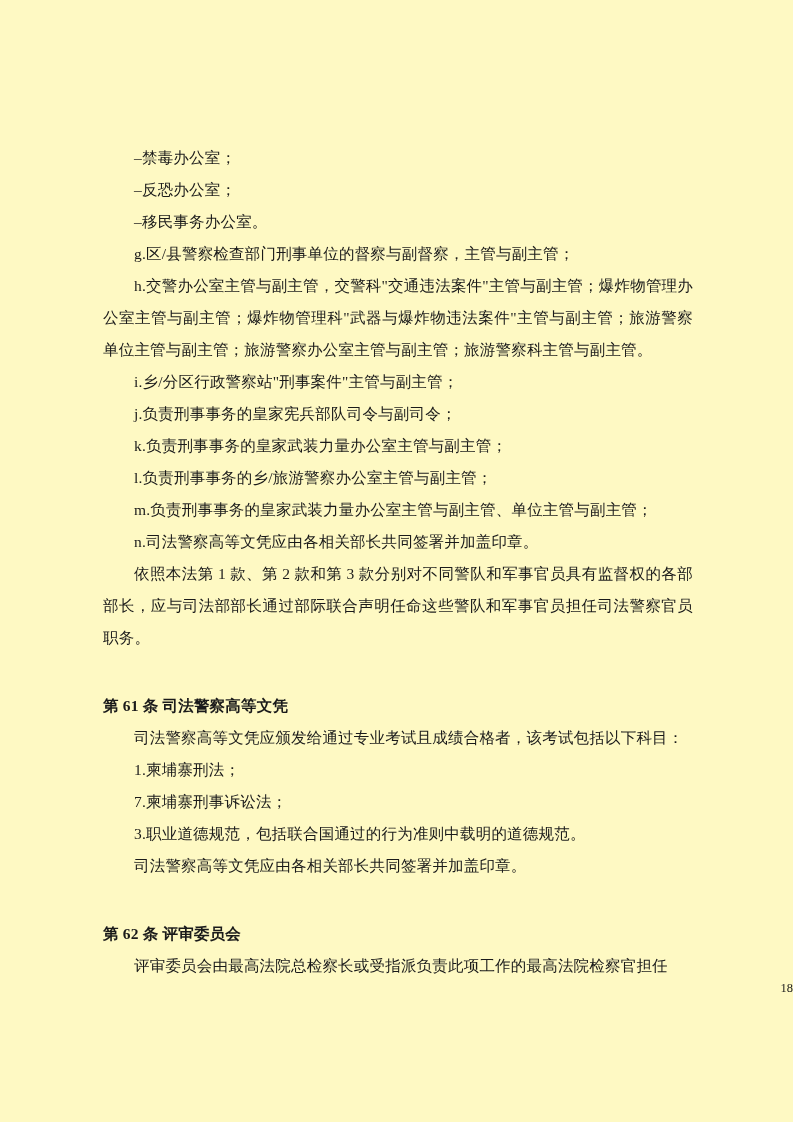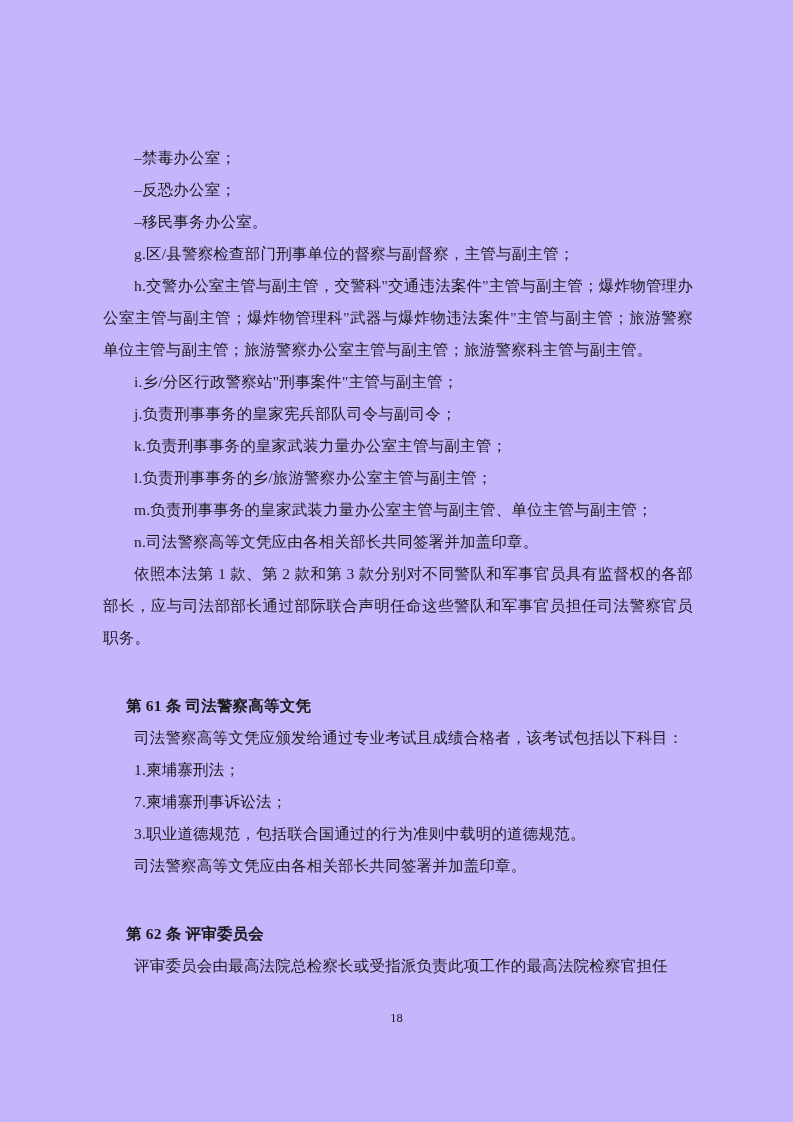--- a/index.html
+++ b/index.html
@@ -4,21 +4,21 @@
 <style>
   html, body {
     margin: 0;
     padding: 0;
     background: #ffffff;
   }
   .page {
     position: relative;
     width: 793px;
     height: 1122px;
-    background: #c4b5fd;
+    background: #fef9c3;
     overflow: hidden;
     font-family: "Liberation Serif", "DejaVu Serif", serif;
     color: #1a1a1a;
   }
   .content {
     position: absolute;
     top: 0;
     left: 103px;
     width: 590px;
     padding-top: 142px;
@@ -31,28 +31,27 @@
     text-align: justify;
     text-indent: 2em;
     letter-spacing: 0.2px;
     word-break: break-all;
   }
   .content p.p-heading {
     font-weight: bold;
     text-indent: 0;
     text-align: left;
     margin-top: 36px;
-    margin-left: 23px;
   }
   .footer {
     position: absolute;
     left: 0;
-    top: 1008px;
+    top: 978px;
     width: 100%;
-    text-align: center;
+    text-align: right;
   }
   .footer span {
     font-size: 12.5px;
     font-family: "Liberation Serif", "DejaVu Serif", serif;
     color: #1a1a1a;
   }
 </style>
 </head>
 <body>
 

